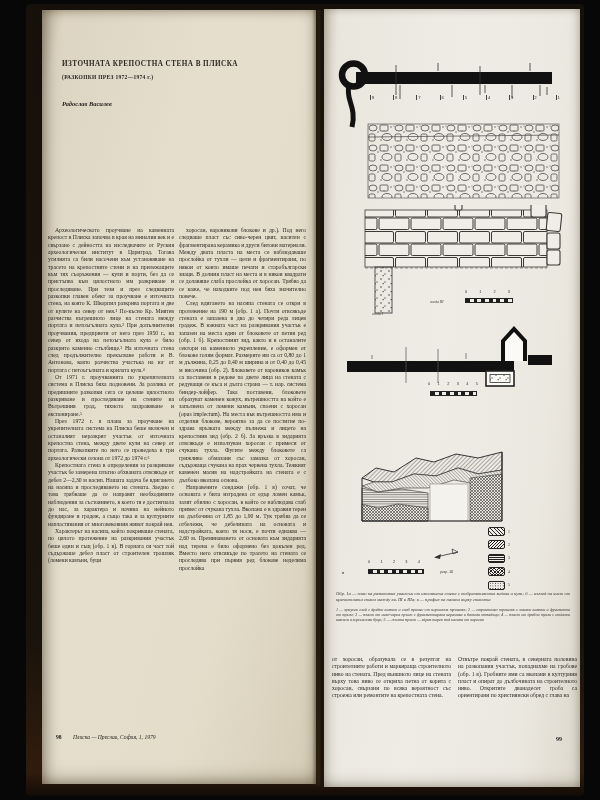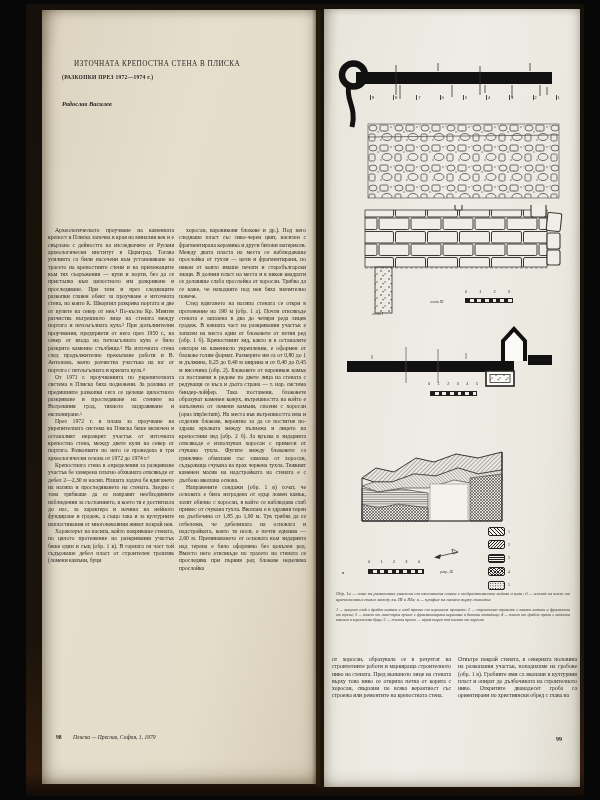--- a/index.html
+++ b/index.html
@@ -3,21 +3,21 @@
 <meta charset="utf-8">
 <style>
   html,body{margin:0;padding:0;background:#000;}
   .screen{position:relative;width:600px;height:800px;background:#070707;overflow:hidden;font-family:"Liberation Serif",serif;}
   .book{position:absolute;left:26px;top:4px;width:558px;height:792px;background:linear-gradient(180deg,#151009 0%,#1a130b 80%,#301c0d 97%,#120b06 100%);border-radius:4px;}
   .page{position:absolute;color:#262220;}
   .page-left{left:16px;top:6px;width:274px;height:774px;background:linear-gradient(105deg,#c6bca6 0%,#ddd5c2 5%,#e5decd 35%,#e4ddca 70%,#d5ccb6 100%);box-shadow:inset 12px 0 16px -10px rgba(60,45,25,.6),inset -10px 0 14px -10px rgba(90,75,50,.55),inset 0 -14px 18px -12px rgba(70,55,30,.55),inset 0 10px 12px -10px rgba(70,55,30,.4);}
   .page-right{left:298px;top:5px;width:256px;height:778px;background:linear-gradient(95deg,#d6d2c4 0%,#e9e6dd 5%,#eeece5 45%,#ebe8e0 80%,#dcd8cc 100%);box-shadow:inset 10px 0 14px -10px rgba(90,80,60,.55),inset -8px 0 12px -9px rgba(80,70,50,.5),inset 0 -12px 16px -12px rgba(80,65,40,.5),inset 0 8px 10px -9px rgba(80,65,40,.35);}
   .gutter{position:absolute;left:286px;top:6px;width:16px;height:776px;background:linear-gradient(90deg,rgba(40,30,15,0) 0%,rgba(45,35,18,.65) 45%,rgba(25,18,8,.85) 60%,rgba(45,35,18,.4) 100%);}
   
-  .title{position:absolute;left:32px;top:50px;width:225px;font-size:7.2px;font-weight:normal;letter-spacing:.45px;color:#2b2723;}
+  .title{position:absolute;left:20px;top:50px;width:225px;font-size:7.2px;font-weight:bold;letter-spacing:.45px;color:#2b2723;}
   .subtitle{position:absolute;left:20px;top:64px;width:200px;font-size:5.5px;font-weight:bold;letter-spacing:.3px;}
   .author{position:absolute;left:20px;top:90px;font-size:6.4px;font-style:italic;font-weight:bold;}
   .coltext{position:absolute;top:217px;font-size:5.7px;line-height:7.35px;text-align:justify;color:#2c2823;}
   .col-a{left:6px;width:126px;}
   .col-b{left:137px;width:127px;}
   .coltext p{margin:0;text-indent:7px;}
   .footer{position:absolute;top:724px;left:14px;font-size:5.6px;}
   .pgnum{font-weight:bold;}
   .journal{font-style:italic;margin-left:10px;}
   

